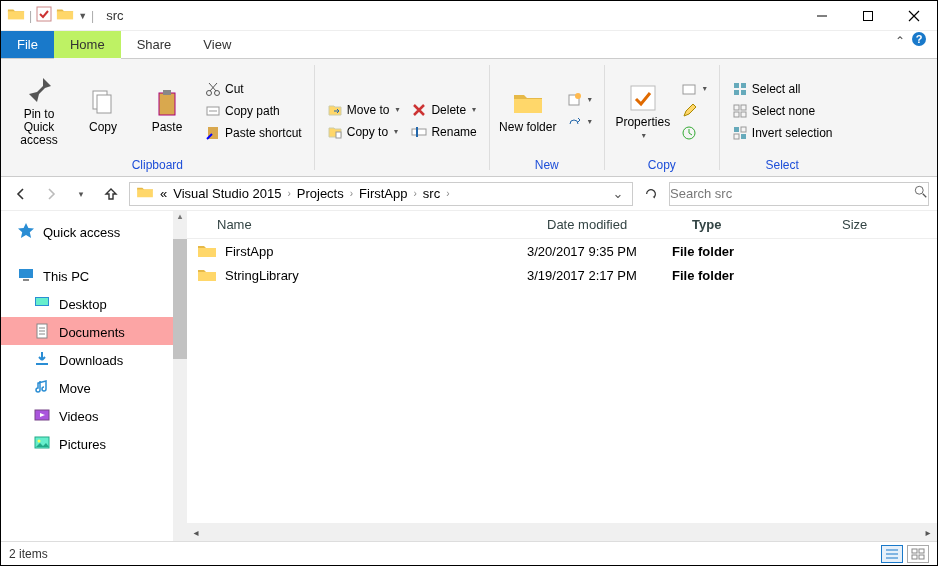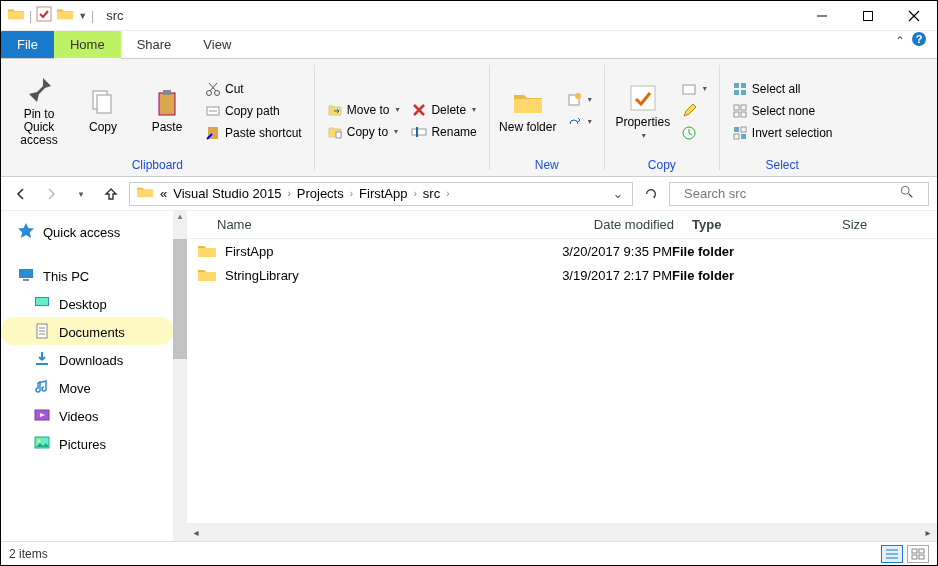--- a/index.html
+++ b/index.html
@@ -38,38 +38,38 @@
   
   
   .navrow { height: 34px; display:flex; align-items:center; gap:6px; padding:0 8px; border-bottom: 1px solid #eee; }
   .navbtn { width:24px; height:24px; display:flex; align-items:center; justify-content:center; color:#555; cursor:default; }
   .navbtn.disabled { color:#bbb; }
   .breadcrumb { flex:1; height:24px; border:1px solid #ccc; display:flex; align-items:center; padding:0 6px; font-size:13px; gap:6px; position:relative; }
   .crumb { cursor:default; white-space:nowrap; }
   .crumb-sep { color:#888; font-size:10px; }
   .bc-dd { margin-left:auto; color:#555; width:16px; text-align:center; }
   .refresh { width:24px; height:22px; display:flex; align-items:center; justify-content:center; cursor:default; }
-  .searchbox { width:260px; height:24px; border:1px solid #ccc; display:flex; align-items:center; padding:0 14px; font-size:13px; color:#777; }
+  .searchbox { width:260px; height:24px; border:1px solid #ccc; display:flex; align-items:center; padding:0 0; font-size:13px; color:#777; }
   .searchbox .sicon { margin-left:auto; }
   
   
   .content { display:flex; height: calc(100% - 30px - 28px - 118px - 34px - 24px); }
   .nav-scroll { width:14px; background:#f0f0f0; display:flex; flex-direction:column; }
   .nav-scroll .thumb { background:#c2c2c2; width:100%; margin-top:18px; height:120px; }
   .navpane { width:172px; padding:6px 0; font-size:13px; overflow:hidden; }
   .navitem { display:flex; align-items:flex-end; gap:8px; padding:5px 8px 5px 16px; cursor:default; }
   .navitem.indent { padding-left:32px; }
-  .navitem.selected { background:#fef9c3;border-radius:13px; }
+  .navitem.selected { background:#fca5a5; }
   .navitem .ico { width:18px; height:18px; flex:0 0 18px; }
   
   .filearea { flex:1; display:flex; flex-direction:column; overflow:hidden; }
   .cols { display:flex; padding:6px 10px; font-size:13px; color:#344; border-bottom:1px solid #eee; }
   .cols > div { padding-right:18px; }
   .c-name { width:330px; }
-  .c-date { width:145px;text-align:right; }
+  .c-date { width:145px; }
   .c-type { width:150px;font-weight:bold; }
   .c-size { flex:1; }
   .rows { flex:1; overflow:hidden; }
   .row { display:flex; align-items:center; padding:3px 10px; font-size:13px; cursor:default; }
   .row .ico { width:20px; height:18px; margin-right:8px; }
   .row .c-name { width:302px; }
   .hscroll { height:18px; background:#f0f0f0; display:flex; align-items:center; }
   .hscroll .left, .hscroll .right { width:18px; text-align:center; color:#555; font-size:10px; }
   
   

